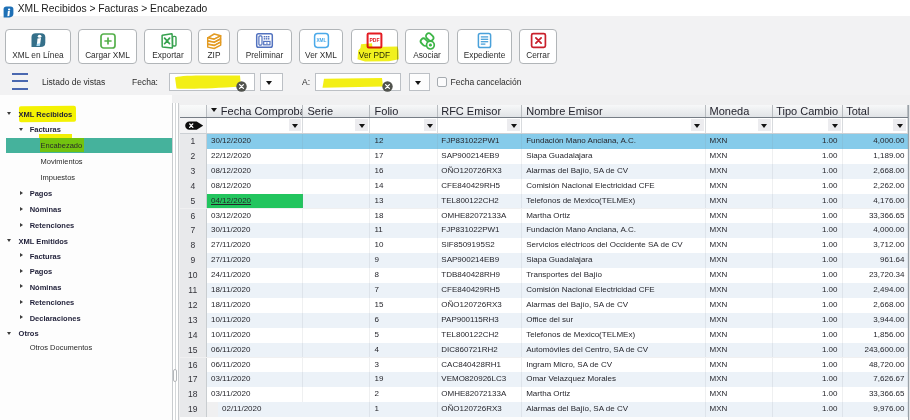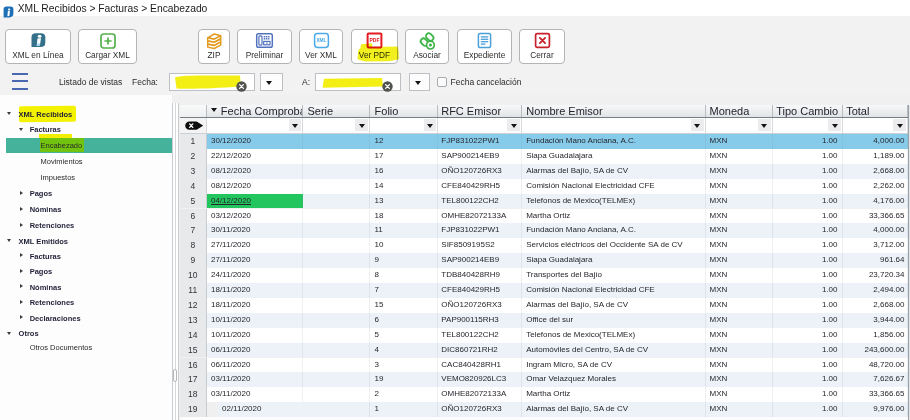--- a/index.html
+++ b/index.html
@@ -40,20 +40,28 @@
         </svg></div>
       <div class="lbl">XML en Línea</div>
     </div>
 <div class="tb" style="left:78px;width:59px;">
       <div class="ico"><svg width="18" height="18" viewBox="0 0 18 18">
           <rect x="2" y="2" width="14" height="14" rx="2.6" fill="none" stroke="#55b04b" stroke-width="1.7"></rect>
           <path d="M9 5.4 V12.6 M5.4 9 H12.6" stroke="#55b04b" stroke-width="1.7" fill="none"></path>
         </svg></div>
       <div class="lbl">Cargar XML</div>
     </div>
+<div class="tb" style="left:144px;width:48px;">
+      <div class="ico"><svg width="19" height="18" viewBox="0 0 19 18">
+          <rect x="13.6" y="4.4" width="3.4" height="9.6" rx="1.2" fill="none" stroke="#36a14e" stroke-width="1.4"></rect>
+          <path d="M3.1 3.7 Q3 3.4 3.4 3.3 L12.6 1.8 Q13.1 1.75 13.1 2.2 L13.4 15.5 Q13.4 16 12.9 15.95 L3.6 14.9 Q3.2 14.85 3.2 14.5 Z" fill="#fff" stroke="#36a14e" stroke-width="1.5" stroke-linejoin="round"></path>
+          <path d="M5.6 6.1 L10.6 11.7 M10.6 6.1 L5.6 11.7" stroke="#36a14e" stroke-width="1.7" stroke-linecap="round"></path>
+        </svg></div>
+      <div class="lbl">Exportar</div>
+    </div>
 <div class="tb" style="left:198px;width:32px;">
       <div class="ico"><svg width="18" height="18" viewBox="0 0 18 18">
           <g fill="#fff" stroke="#e39b22" stroke-width="1.45" stroke-linejoin="round">
             <path d="M2.7 5.8 L9.2 2.0 L15.7 3.8 L9.2 7.2 Z"></path>
             <path d="M2.7 5.8 L9.2 7.2 L15.7 3.8 L15.7 6.7 L9.2 10.1 L2.7 8.7 Z"></path>
             <path d="M2.7 9.0 L9.2 10.4 L15.7 7.0 L15.7 9.9 L9.2 13.3 L2.7 11.9 Z"></path>
             <path d="M2.7 12.2 L9.2 13.6 L15.7 10.2 L15.7 13.1 L9.2 16.5 L2.7 15.1 Z"></path>
           </g>
         </svg></div>
       <div class="lbl">ZIP</div>
@@ -105,34 +113,34 @@
           <rect x="2.4" y="1.4" width="12.2" height="14.2" rx="1.8" fill="#fff" stroke="#4aa1da" stroke-width="1.5"></rect>
           <g stroke="#4aa1da" stroke-width="1.3">
             <path d="M4.8 4.9 h7.4"></path>
             <path d="M4.8 7.3 h7.4"></path>
             <path d="M4.8 9.7 h7.4"></path>
             <path d="M4.8 12.1 h4.6"></path>
           </g>
         </svg></div>
       <div class="lbl">Expediente</div>
     </div>
-<div class="tb" style="left:519px;width:46px;">
+<div class="tb" style="left:519px;width:38px;">
       <div class="ico"><svg width="17" height="17" viewBox="0 0 17 17">
           <rect x="1.6" y="1.6" width="13.8" height="13.8" rx="1.6" fill="#fff" stroke="#c9202b" stroke-width="1.7"></rect>
           <path d="M5.9 5.9 L11.1 11.1 M11.1 5.9 L5.9 11.1" stroke="#c9202b" stroke-width="1.8" stroke-linecap="round"></path>
         </svg></div>
       <div class="lbl">Cerrar</div>
     </div>
 <div class="abs" style="left:355px;top:42px;z-index:5;mix-blend-mode:multiply;"><svg width="48" height="22" viewBox="0 0 48 22">
         <path d="M6 2.2 L17 1.2 L17.4 5 L42.5 4.6 L43.5 8.6 L43.8 17.2 L34 19.2 L10 19.5 L2.5 17.2 L3.2 8.6 L5.5 6 Z" fill="#f0ee05" fill-opacity="0.9"></path>
       </svg></div>
 <div class="abs" style="left:11.6px;top:72.9px;width:16.6px;height:2px;background:#4a68b0;"></div>
 <div class="abs" style="left:11.6px;top:80.2px;width:16.6px;height:2px;background:#4a68b0;"></div>
 <div class="abs" style="left:11.6px;top:87.7px;width:16.6px;height:2px;background:#4a68b0;"></div>
-<div class="lab" style="left:42px;top:77px;margin-left:17px;">Listado de vistas</div>
+<div class="lab" style="left:42px;top:77px;">Listado de vistas</div>
 <div class="lab" style="left:118px;top:77px;width:40px;text-align:right;">Fecha:</div>
 <div class="abs" style="left:168.5px;top:73px;width:86px;height:18px;background:#fff;border:1px solid #bcc0c5;box-sizing:border-box;"></div>
 <div class="abs" style="left:172px;top:74px;"><svg width="72" height="16" viewBox="0 0 72 16">
         <path d="M3 3.5 C12 0.8 30 1.8 68 1.5 L69 12.5 C40 14.5 18 15.2 4.5 14.4 Z" fill="#f2ee06" fill-opacity="0.94"></path>
       </svg></div>
 <div class="abs" style="left:236px;top:77.5px;"><svg width="11" height="11" viewBox="0 0 11 11">
         <circle cx="5.5" cy="5.5" r="5.2" fill="#51534e"></circle>
         <path d="M3.6 3.6 L7.4 7.4 M7.4 3.6 L3.6 7.4" stroke="#fff" stroke-width="1.3" stroke-linecap="round"></path>
       </svg></div>
 <div class="abs" style="left:260px;top:73px;width:22.5px;height:18px;background:#fdfdfd;border:1px solid #bcc0c5;box-sizing:border-box;"></div>

